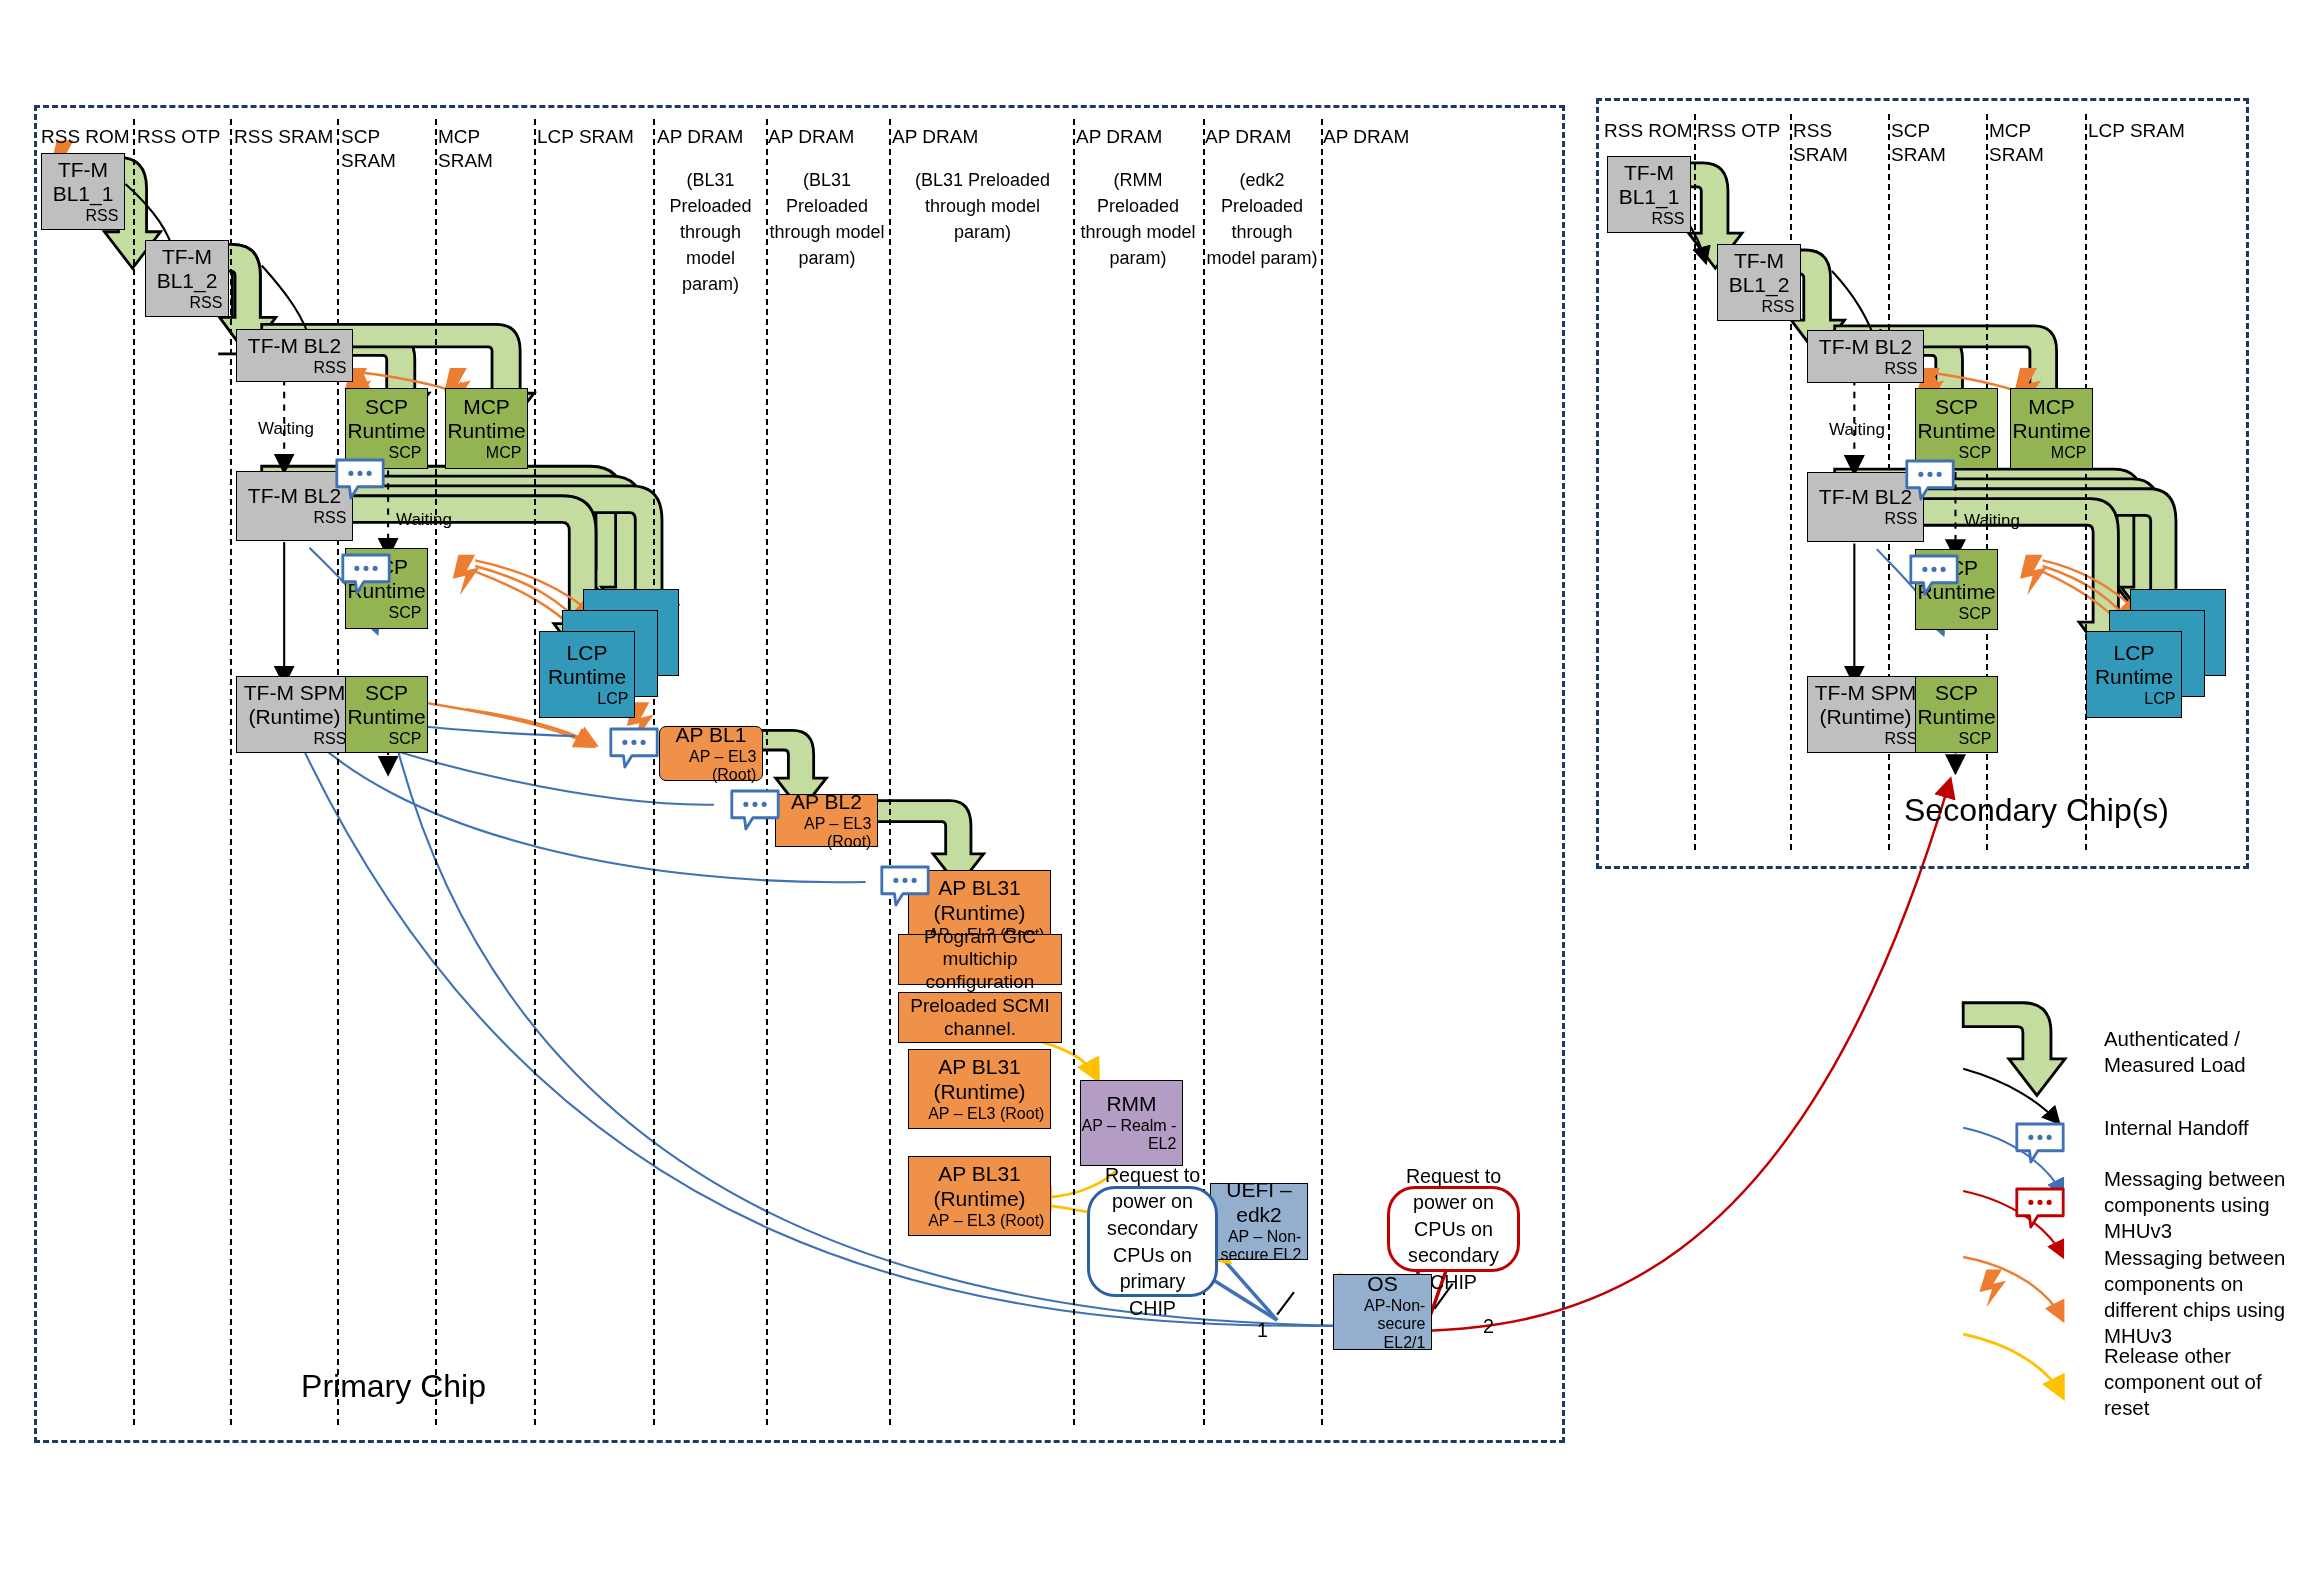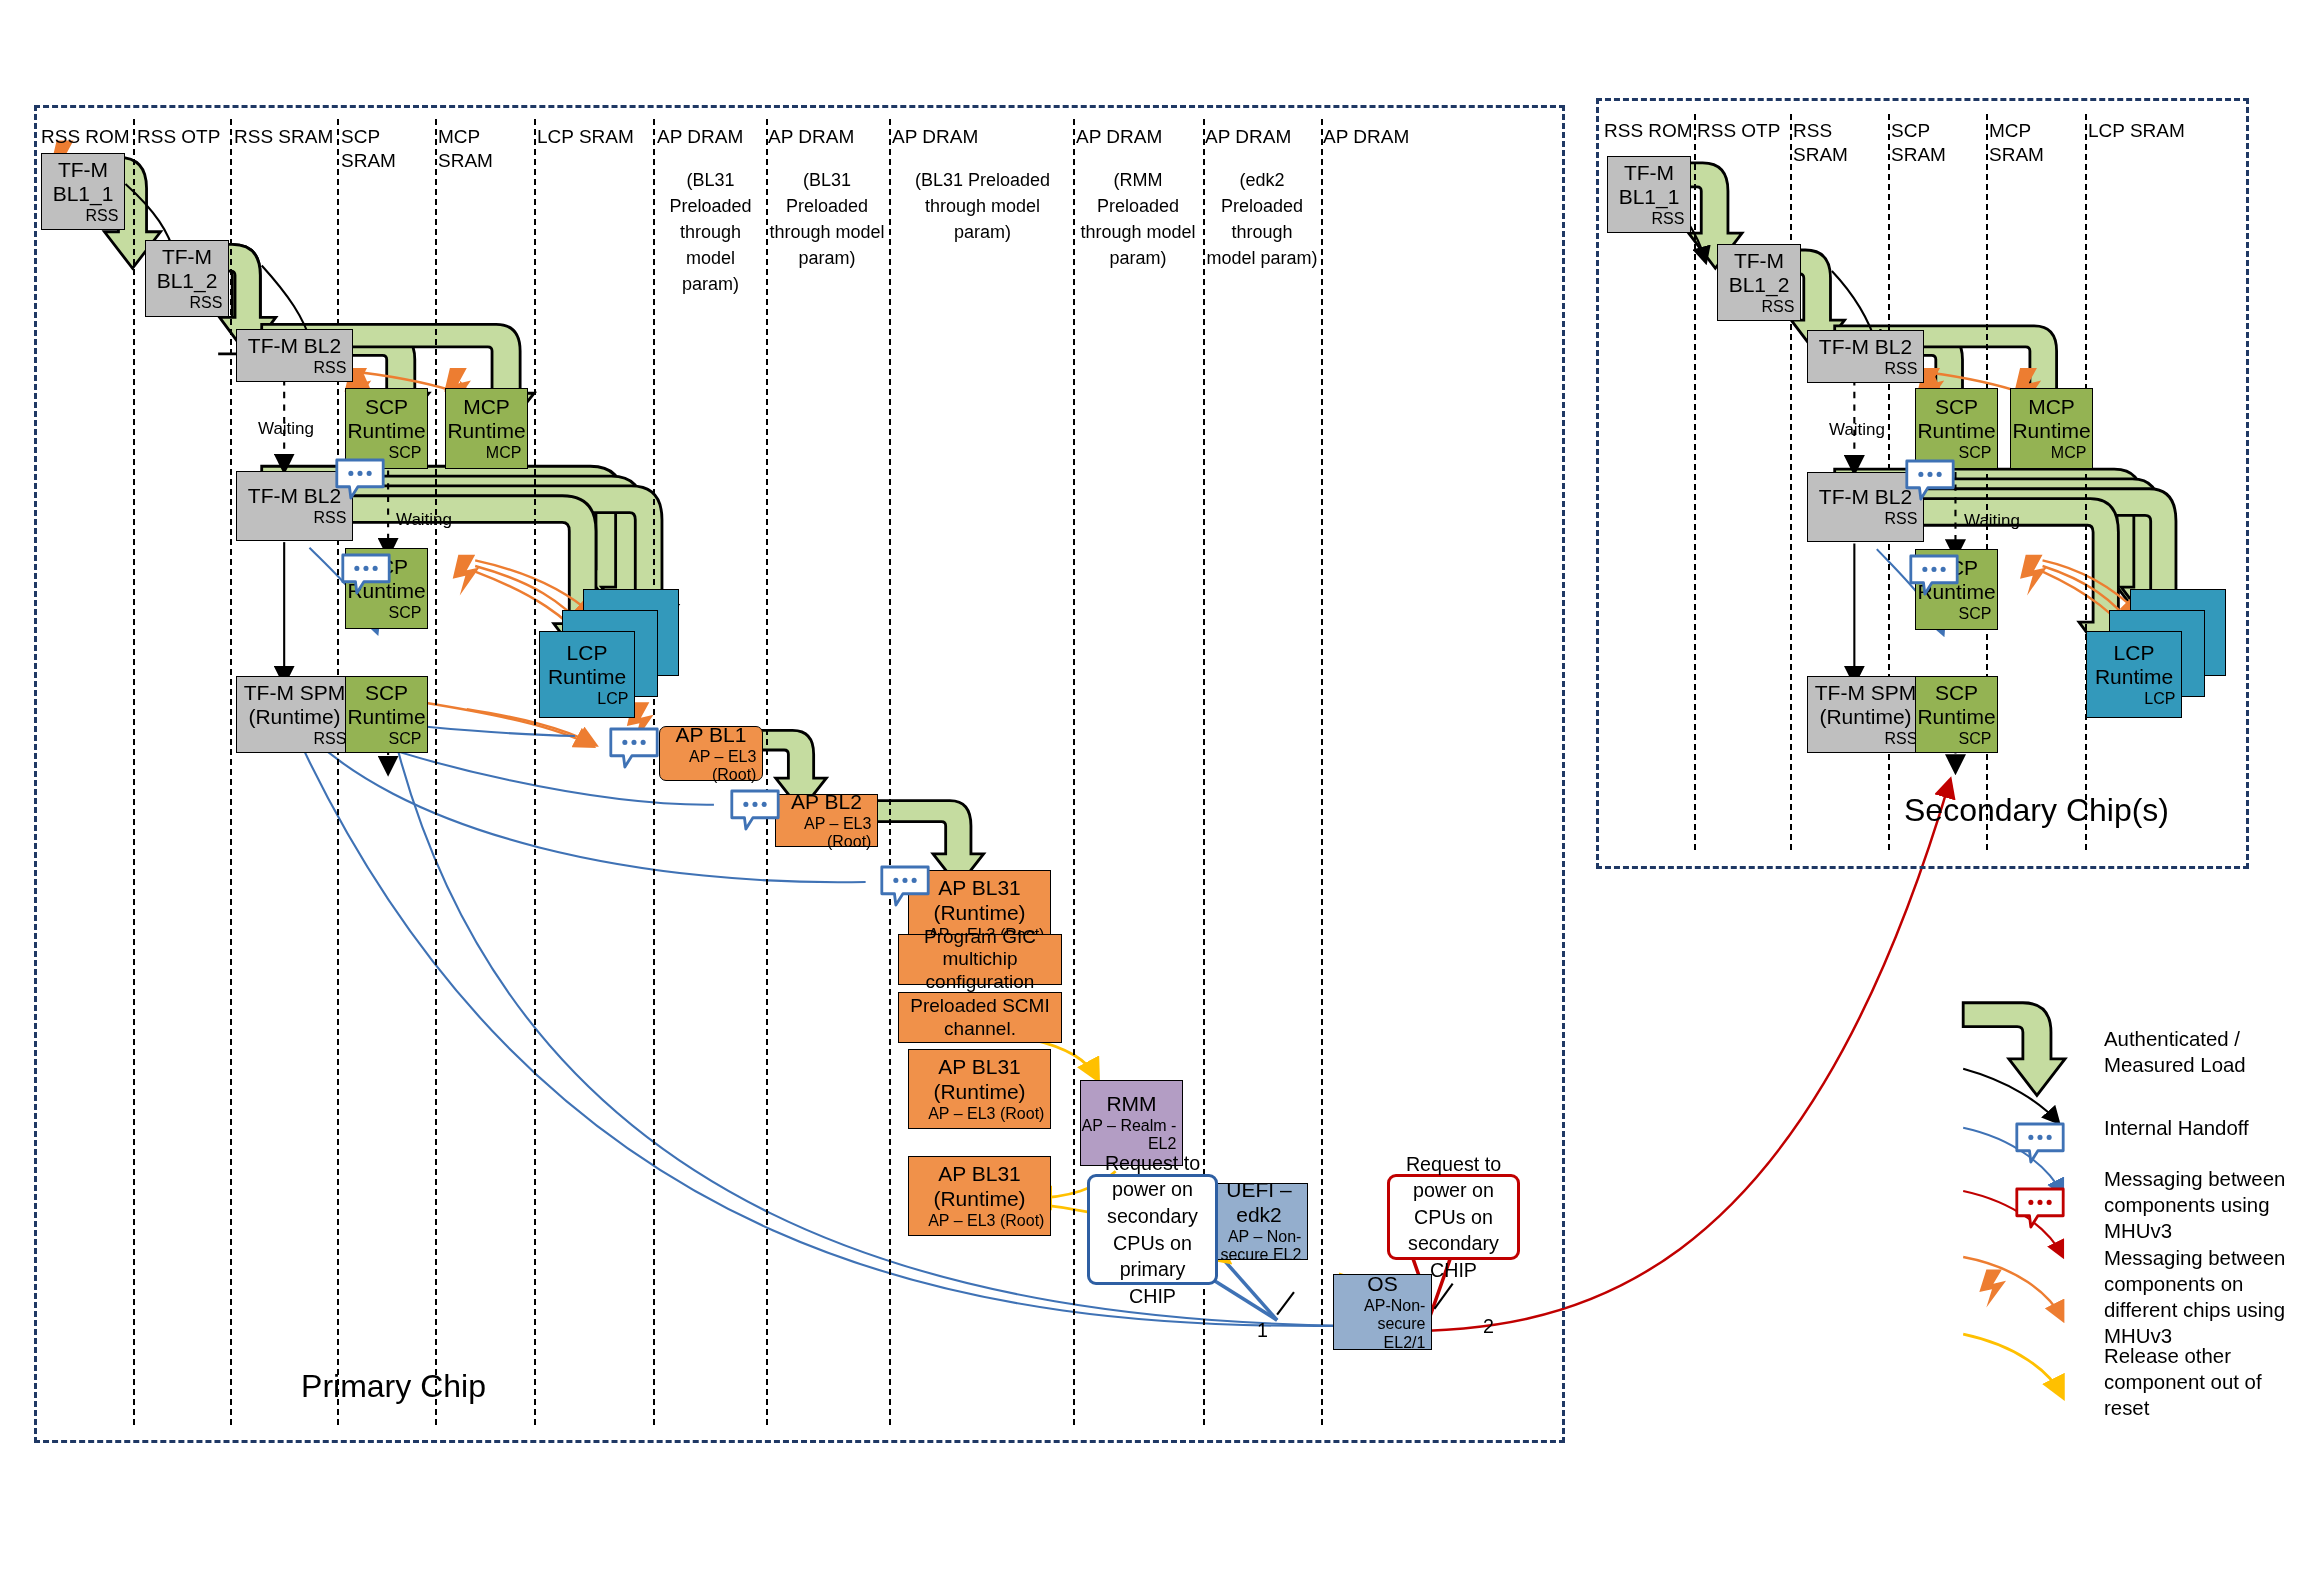--- a/index.html
+++ b/index.html
@@ -19,22 +19,22 @@
   .node.green{background:#94b353;}
   .node.blue{background:#3399bb;}
   .node.orange{background:#f0914a;}
   .node.purple{background:#b39dc4;}
   .node.slate{background:#94aecd;}
   .node.plain .t{font-size:19px;}
   .waiting{position:absolute;font-size:17px;text-align:center;}
   .chiplabel{position:absolute;font-size:32px;text-align:center;}
   .marknum{position:absolute;font-size:19.7px;}
   .callout{position:absolute;box-sizing:border-box;border:3.5px solid #2e5fa3;
-           border-radius:9px;background:#fff;display:flex;align-items:center;
-           justify-content:center;text-align:center;font-size:19.7px;line-height:1.35;padding:4.2px 7px;}
+           border-radius:28px;background:#fff;display:flex;align-items:center;
+           justify-content:center;text-align:center;font-size:19.7px;line-height:1.35;padding:4.2px 7px;margin-top:12px;}
   .callout.red{border-color:#c00000;}
   .legend-text{position:absolute;font-size:20.4px;line-height:1.28;}
   svg.ov{position:absolute;left:0;top:0;width:2319px;height:1580px;pointer-events:none;overflow:visible;}
   .bubble{position:absolute;width:52px;height:44px;}
 </style>
 </head>
 <body>
 
 <div id="stage">
 

